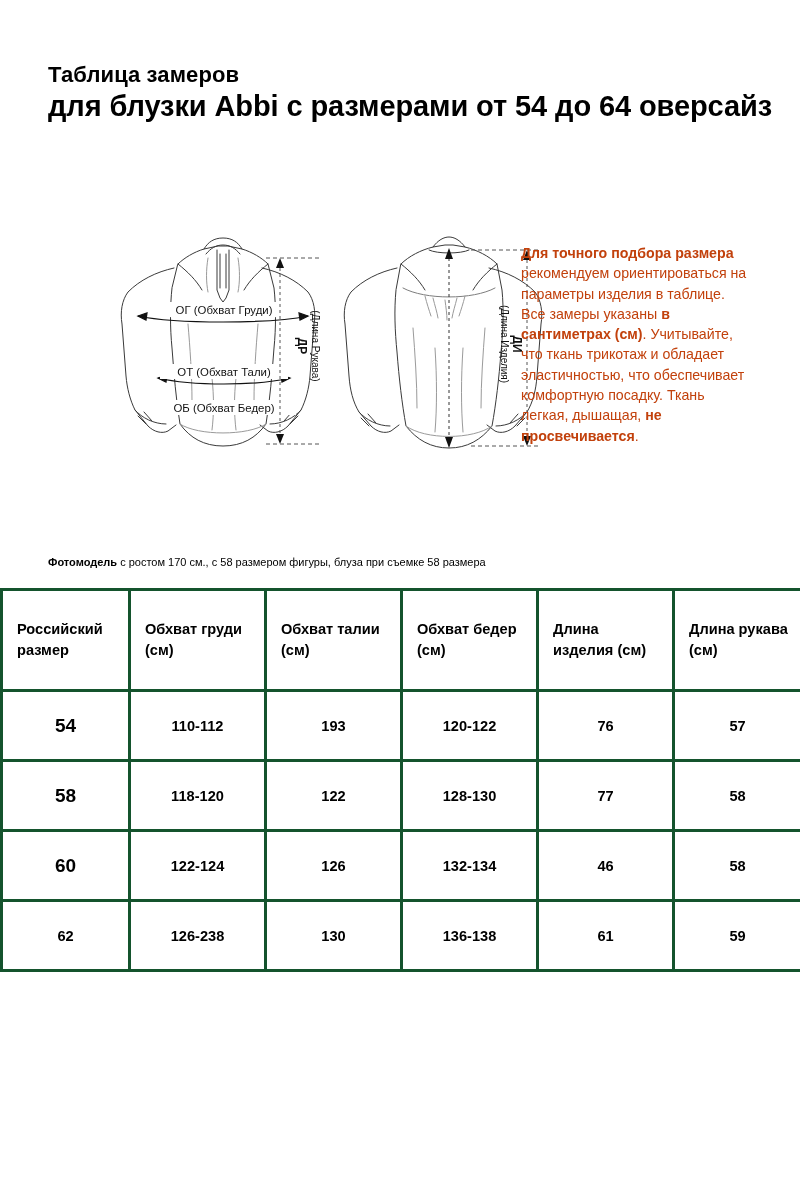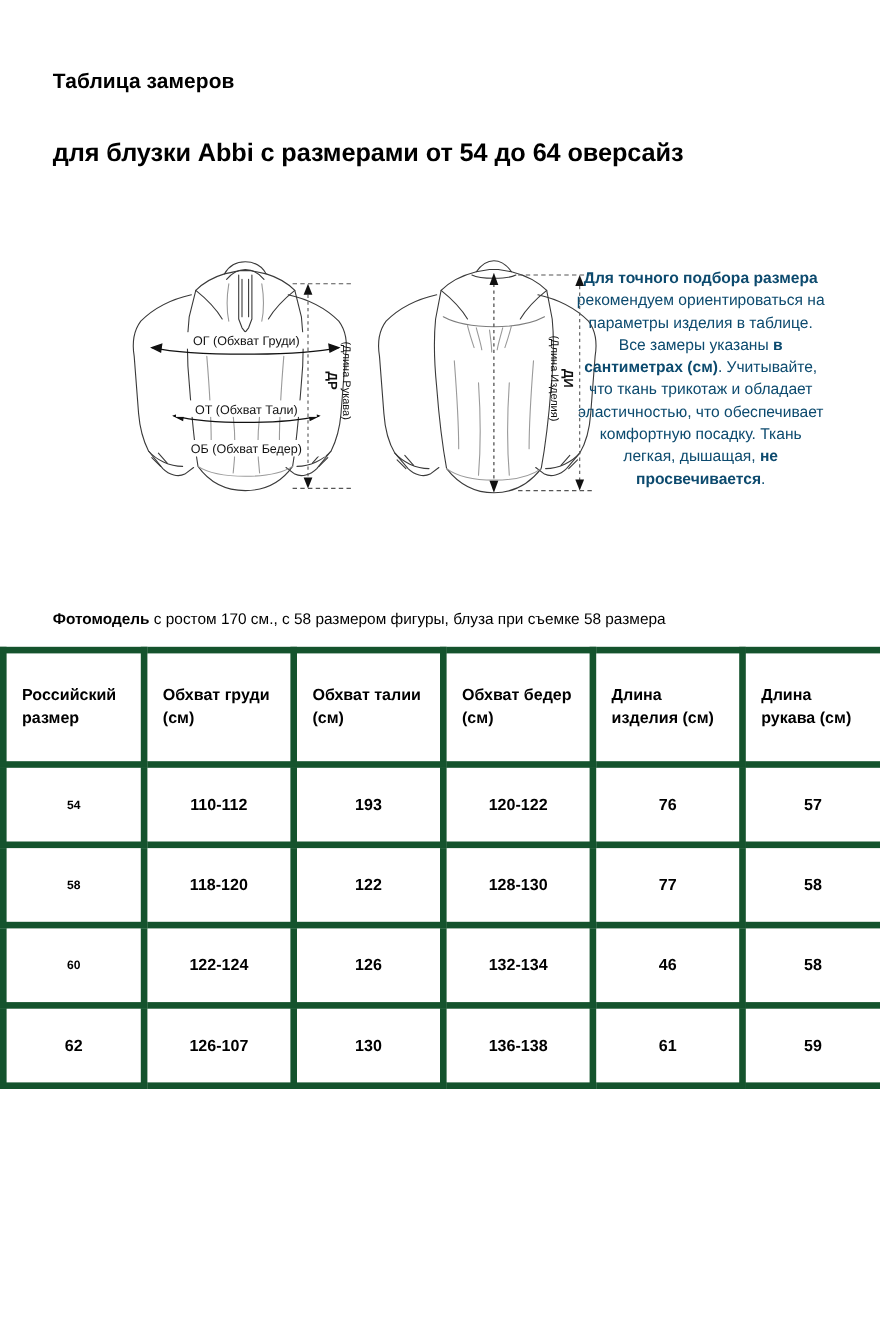--- a/index.html
+++ b/index.html
@@ -17,31 +17,31 @@
   }
 
   
   .title-block {
     position: absolute;
     left: 48px;
     top: 60px;
     width: 710px;
   }
   .title-line-1 {
-    font-size: 19px;
+    font-size: 22px;
     font-weight: bold;
     line-height: 30px;
     letter-spacing: 0.1px;
     white-space: nowrap;
   }
   .title-line-2 {
-    font-size: 23px;
+    font-size: 29px;
     font-weight: bold;
     line-height: 32px;
-    margin-top: 32px;
+    margin-top: 0;
     letter-spacing: -0.1px;
     white-space: nowrap;
   }
 
   
   .illustration-area {
     position: absolute;
     left: 0;
     top: 228px;
     width: 800px;
@@ -69,70 +69,70 @@
   }
 
   
   .side-note {
     position: absolute;
     left: 521px;
     top: 243px;
     width: 232px;
     font-size: 14.2px;
     line-height: 20.3px;
-    color: #0c4a6e;
-    text-align: center;
+    color: #c2410c;
+    text-align: left;
   }
   .side-note b { font-weight: bold; }
 
   
   .photo-model {
     position: absolute;
     left: 48px;
     top: 552px;
     width: 720px;
-    font-size: 14px;
+    font-size: 11px;
     line-height: 20px;
     white-space: nowrap;
   }
   .photo-model b { font-weight: bold; }
 
   
   .size-table {
     position: absolute;
     left: 0;
     top: 588px;
     width: 800px;
     border-collapse: collapse;
     table-layout: fixed;
   }
   .size-table th,
   .size-table td {
-    border: 6px solid #14532d;
+    border: 3px solid #14532d;
     padding: 0;
     vertical-align: middle;
   }
   .size-table thead th {
     height: 98px;
     text-align: left;
     padding: 0 12px 0 14px;
     font-size: 14.6px;
     font-weight: bold;
     line-height: 21px;
     vertical-align: middle;
   }
   .size-table tbody td {
     height: 67px;
     text-align: center;
     font-size: 14.6px;
     font-weight: bold;
     line-height: 20px;
   }
   .size-table tbody td.cell-size {
-    font-size: 11px;
+    font-size: 19px;
   }
   .size-table tbody tr:last-child td.cell-size {
     font-size: 14.6px;
   }
 
   col.c0 { width: 128px; }
   col.c1 { width: 136px; }
   col.c2 { width: 136px; }
   col.c3 { width: 136px; }
   col.c4 { width: 136px; }
@@ -342,20 +342,20 @@
     <tr>
       <td class="cell-size">60</td>
       <td>122-124</td>
       <td>126</td>
       <td>132-134</td>
       <td>46</td>
       <td>58</td>
     </tr>
     <tr>
       <td class="cell-size">62</td>
-      <td>126-107</td>
+      <td>126-238</td>
       <td>130</td>
       <td>136-138</td>
       <td>61</td>
       <td>59</td>
     </tr>
   </tbody>
 </table>
 
 </body></html>

